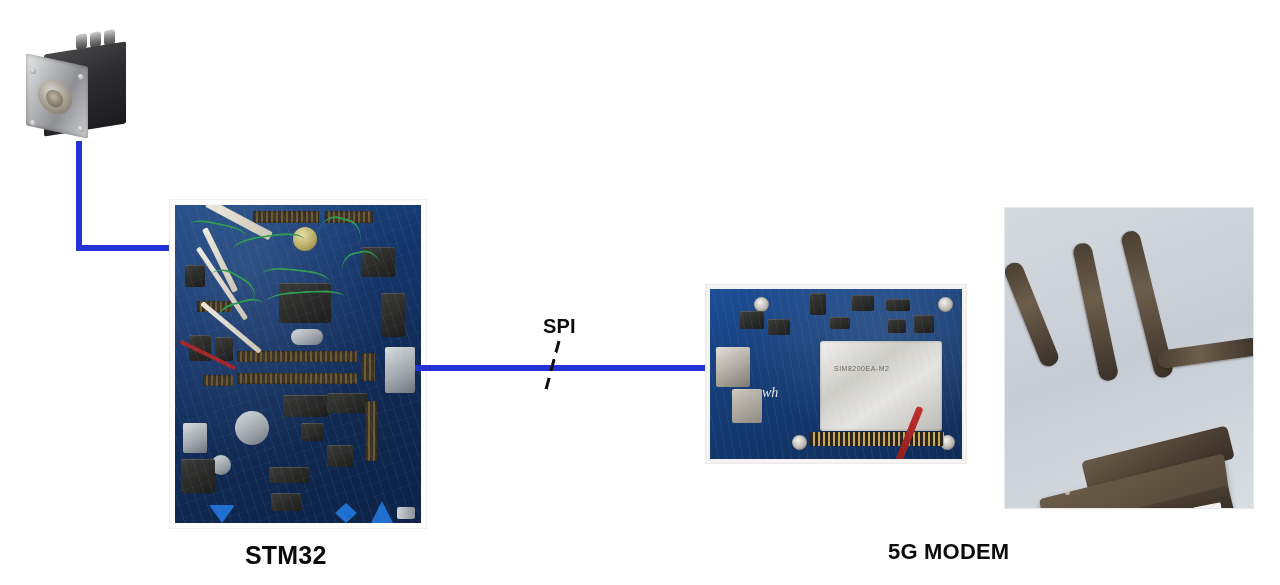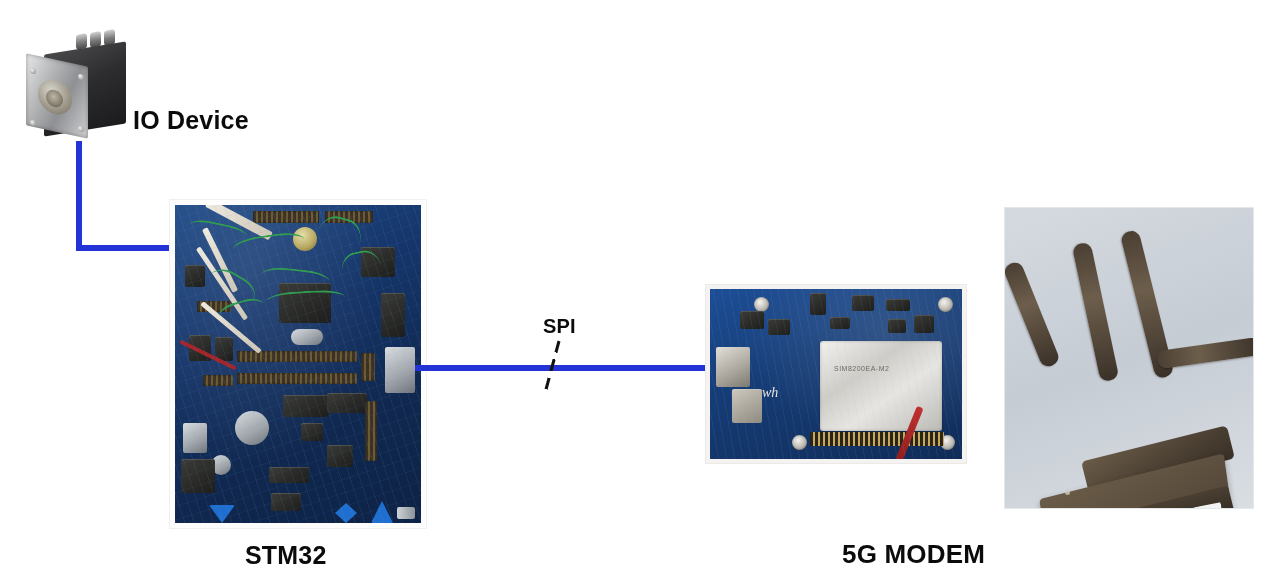--- a/index.html
+++ b/index.html
@@ -23,21 +23,21 @@
     position: absolute;
     font-family: "Liberation Sans", sans-serif;
     font-weight: bold;
     color: #0b0b0b;
     white-space: nowrap;
     letter-spacing: 0.2px;
   }
   .label-io     { left: 133px; top: 106px; font-size: 25px; }
   .label-spi    { left: 543px; top: 315px; font-size: 20px; }
   .label-stm32  { left: 245px; top: 541px; font-size: 25px; }
-  .label-modem  { left: 842px; top: 539px; font-size: 26px; }
+  .label-modem  { left: 888px; top: 539px; font-size: 22px; }
 
   
   .wire {
     position: absolute;
     background: #2433d6;
   }
   .wire-io-vert  { left: 76px;  top: 141px; width: 6px;  height: 110px; }
   .wire-io-horiz { left: 76px;  top: 245px; width: 96px; height: 6px; }
   .wire-spi      { left: 415px; top: 365px; width: 292px; height: 6px; }
 
@@ -358,21 +358,20 @@
     <div class="motor-body"></div>
     <div class="motor-face"></div>
     <div class="motor-screw ms1"></div>
     <div class="motor-screw ms2"></div>
     <div class="motor-screw ms3"></div>
     <div class="motor-screw ms4"></div>
     <div class="motor-hub"></div>
     <div class="motor-shaft"></div>
   </div>
 
-  <div class="label label-io">IO Device</div>
 
   <div class="wire wire-io-vert"></div>
   <div class="wire wire-io-horiz"></div>
 
   <div class="stm32">
     <div class="pcb">
 
       <div class="hdr" style="left:78px;  top:6px;  width:66px; height:12px;"></div>
       <div class="hdr" style="left:150px; top:6px;  width:48px; height:12px;"></div>
 

